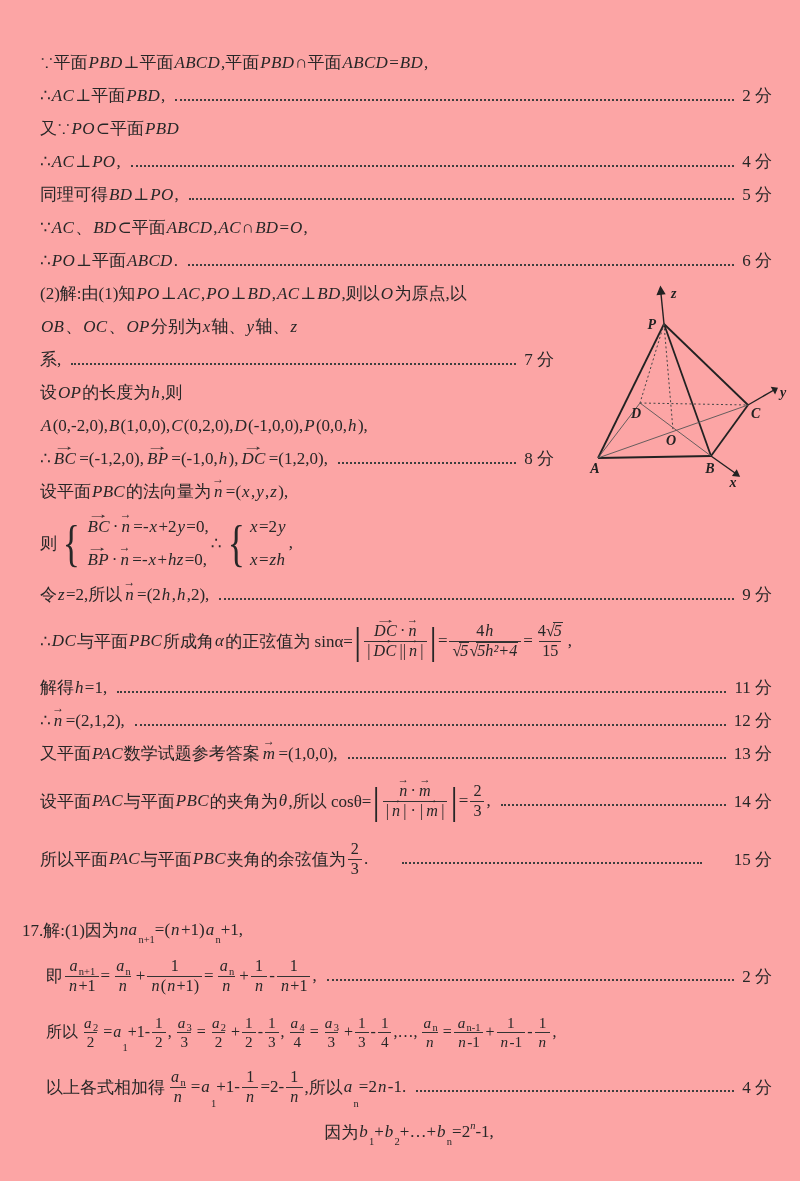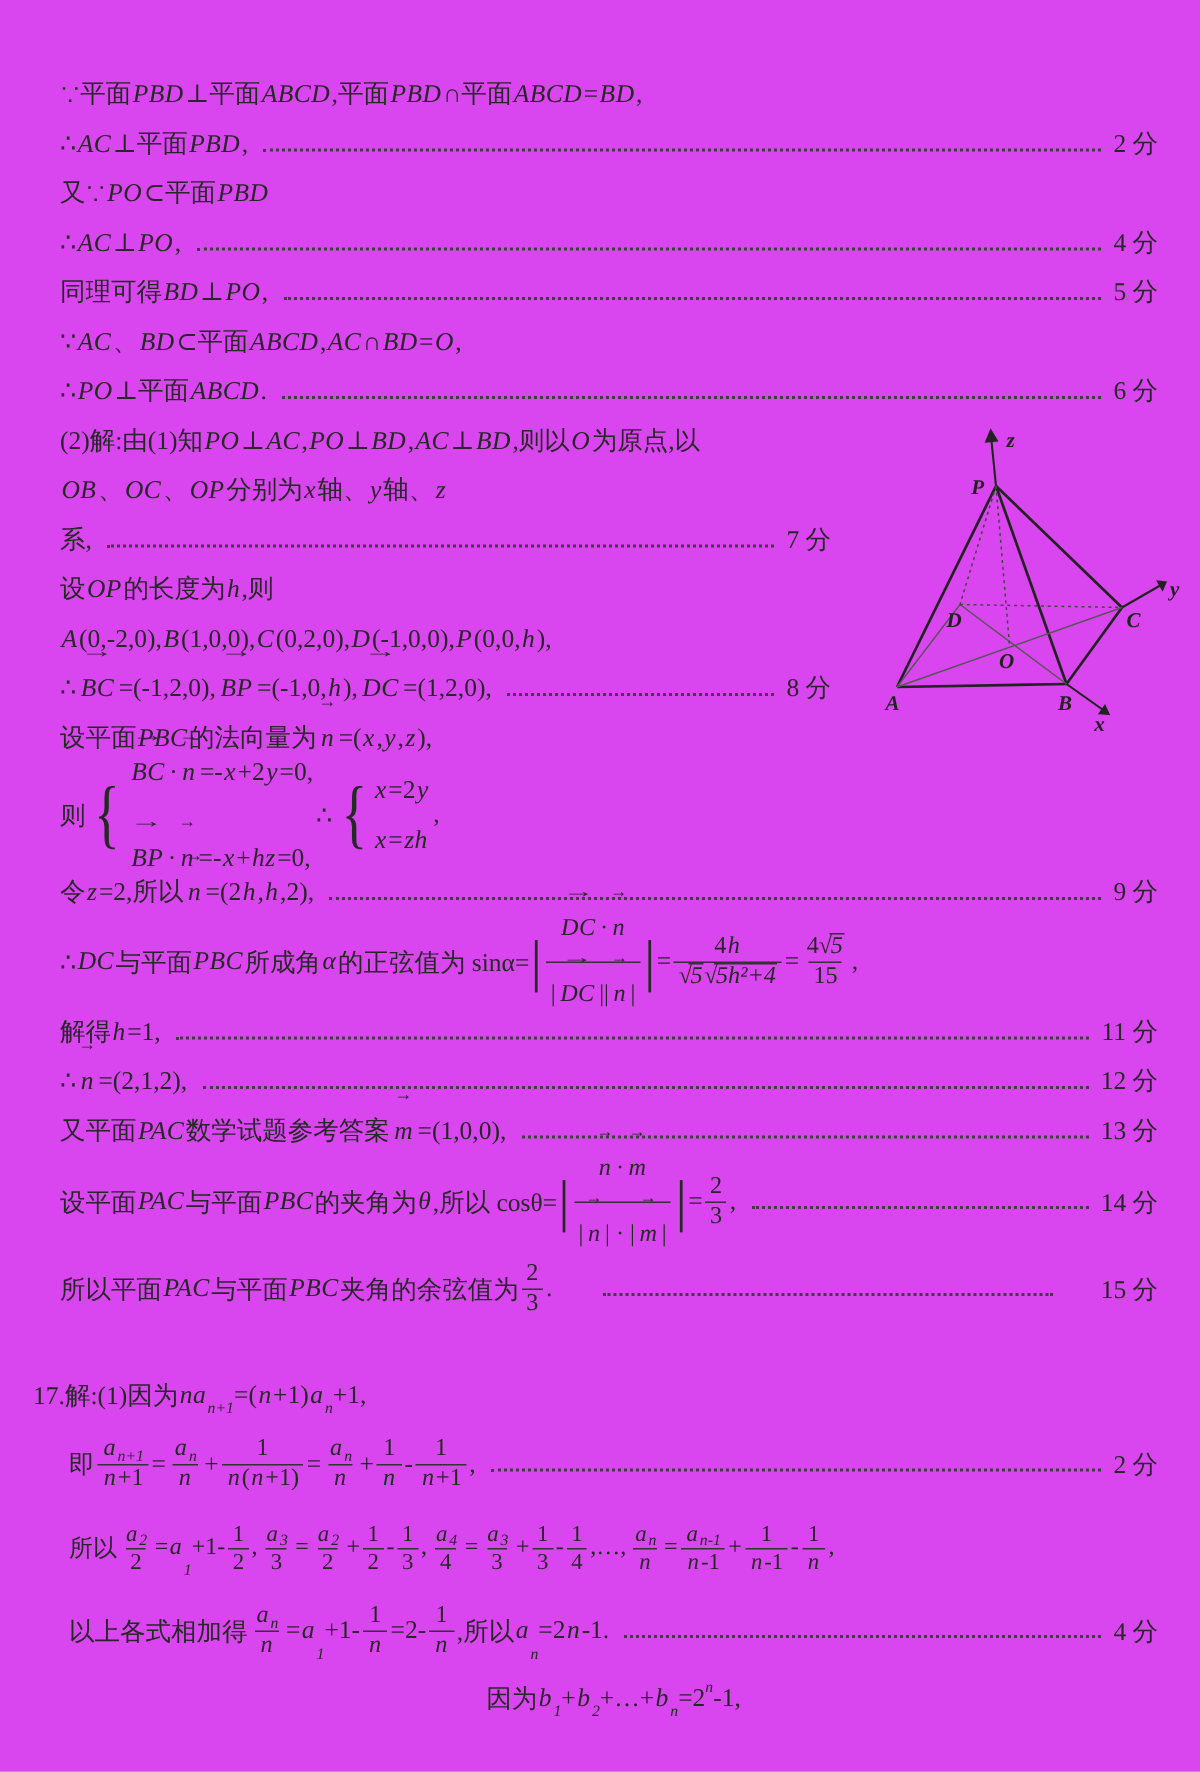--- a/index.html
+++ b/index.html
@@ -1,27 +1,27 @@
 <!DOCTYPE html>
 <html><head>
 <meta charset="utf-8">
 <style>
   html,body{margin:0;padding:0;}
-  .page{position:relative;width:800px;height:1181px;background:#d946ef;overflow:hidden;
+  .page{position:relative;width:800px;height:1181px;background:#fca5a5;overflow:hidden;
         font-family:"Liberation Serif","DejaVu Serif",serif;color:#272727;font-size:17px;}
   #lines{position:absolute;left:40px;right:28px;top:46px;}
   .line{display:flex;align-items:center;height:33px;white-space:nowrap;}
   .lc{display:inline-flex;align-items:center;white-space:nowrap;}
   .lc > span{flex:none;}
   .mi{font-style:italic;padding:0 1px;letter-spacing:0.3px;}
-  .vec{position:relative;display:inline-block;font-style:italic;margin:0 2px;padding:12px 1px;letter-spacing:0.3px;}
+  .vec{position:relative;display:inline-block;font-style:italic;margin:0 2px;padding:0 1px;letter-spacing:0.3px;}
   .vec::before{content:"→";position:absolute;top:-0.78em;left:50%;transform:translateX(-50%);
                font-size:0.7em;font-style:normal;}
   .vec2::before{transform:translateX(-50%) scaleX(1.9);}
-  .ssub{font-size:10.5px;font-style:italic;align-self:flex-end;transform:translateY(3px);}
+  .ssub{font-size:10.5px;align-self:flex-end;transform:translateY(3px);}
   .ssup{font-size:10.5px;font-style:italic;align-self:flex-start;transform:translateY(-1px);}
   .ol{display:inline-block;border-top:1.3px solid #333;padding:0 1px;font-style:italic;line-height:1.05;margin-left:-2px;}
   .tallbar{display:inline-block;font-size:215%;font-weight:100;line-height:0;margin:0 1px;transform:scaleY(1.05);}
   .frac{display:inline-flex;flex-direction:column;align-items:center;vertical-align:middle;
         margin:0 2px;font-size:0.95em;line-height:1.15;}
   .frac .fn,.frac .fd{display:inline-flex;align-items:center;justify-content:center;padding:0 3px;white-space:nowrap;}
   .frac .fd{border-top:1.3px solid #333;}
   .cases{display:inline-flex;align-items:center;margin:0 2px;}
   .cases .brace{font-size:300%;font-weight:200;line-height:0;transform:scaleX(0.7);margin-right:1px;}
   .cases .crows{display:inline-flex;flex-direction:column;gap:13px;}

